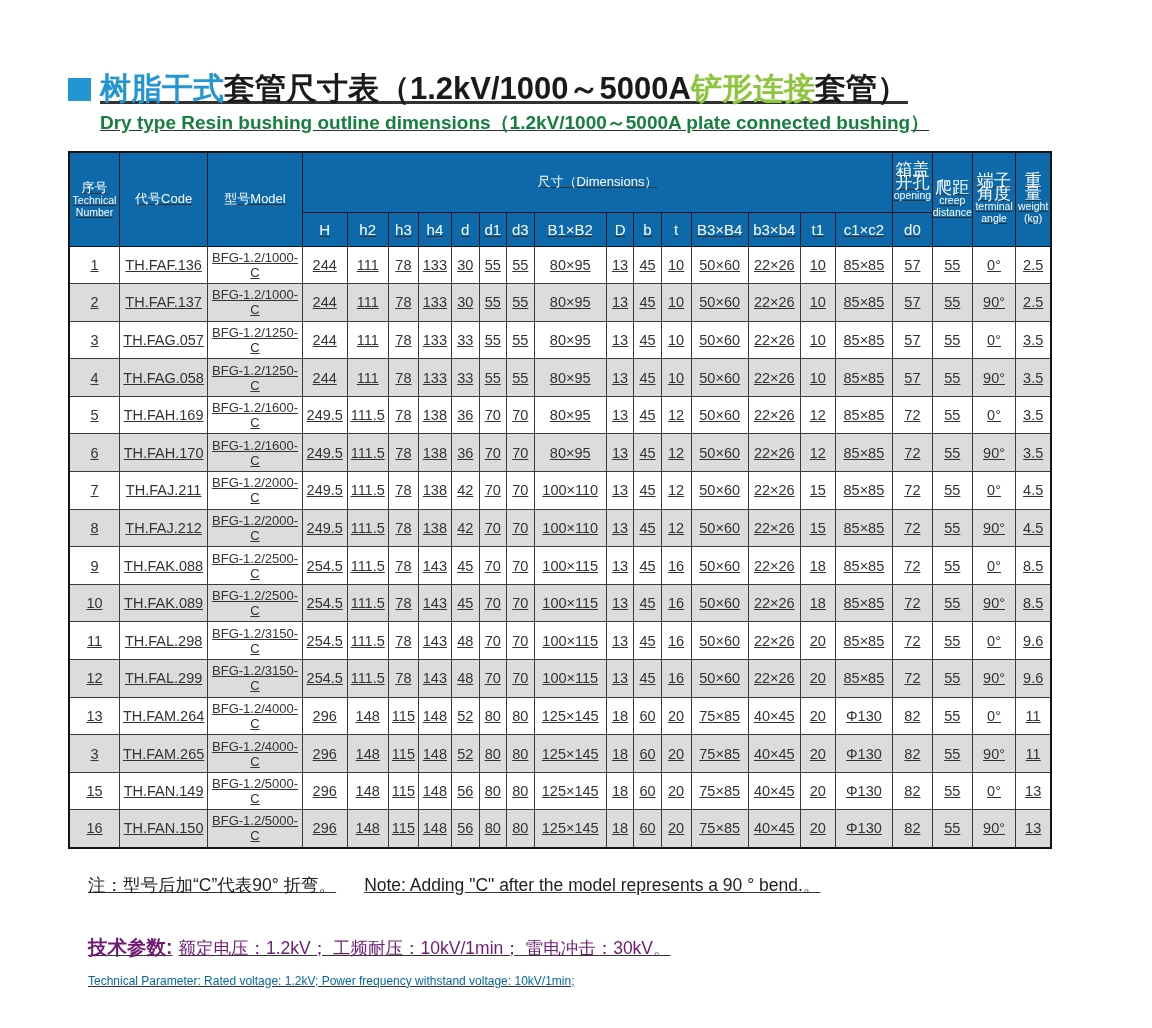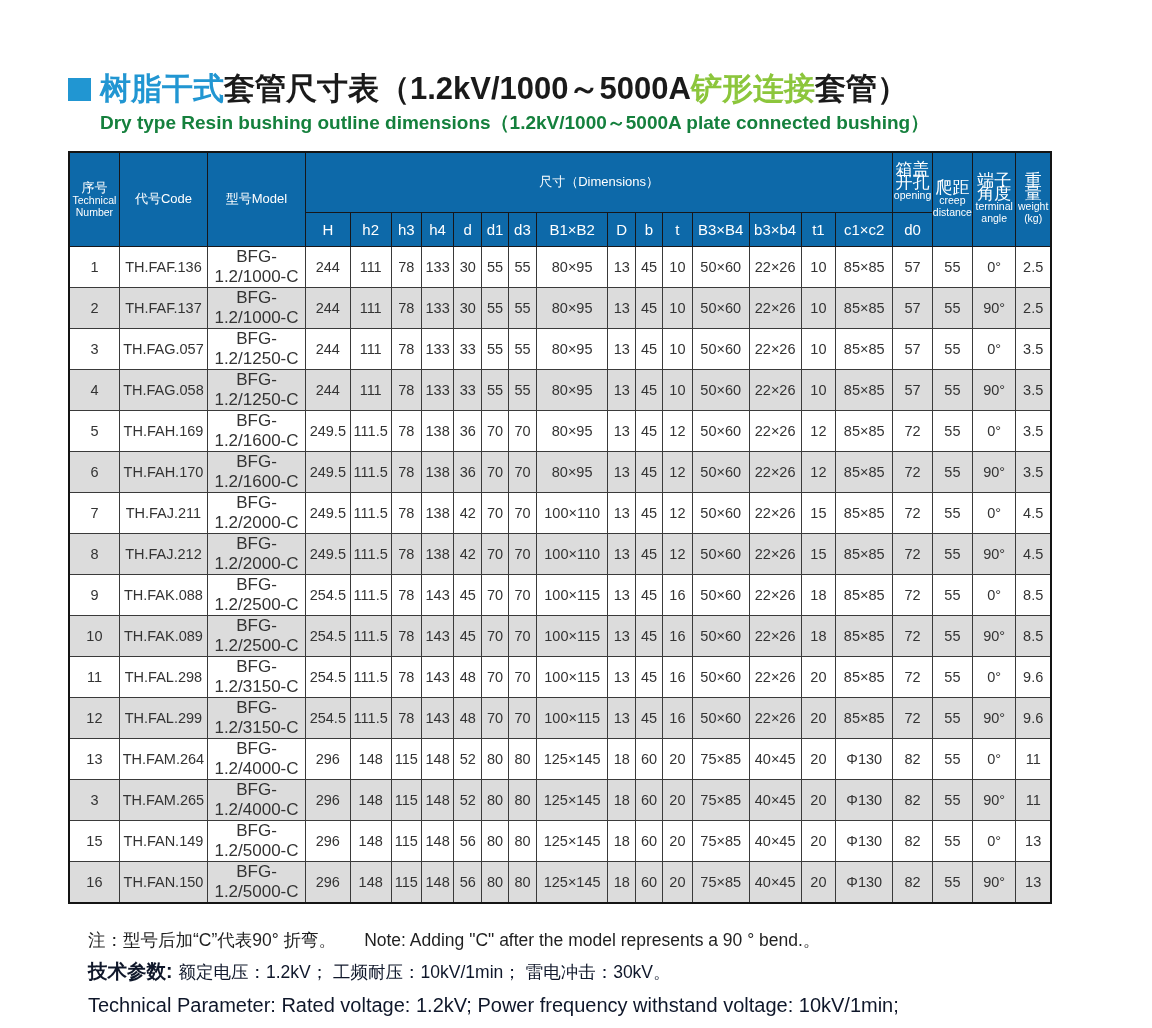--- a/index.html
+++ b/index.html
@@ -3,21 +3,21 @@
 <meta charset="utf-8">
 <style>
   * { margin: 0; padding: 0; box-sizing: border-box; }
   html, body { background: #ffffff; }
   body {
     width: 1152px; height: 1028px;
     font-family: "Liberation Sans", sans-serif;
     color: #323232;
     overflow: hidden;
   }
-  .page { padding: 70px 8px 0 68px; width: 1060px; }
+  .page { padding: 70px 8px 0 68px; width: 1060px; text-decoration: underline; }
 
   
   .title-row { display: flex; align-items: flex-start; }
   .bullet {
     width: 23px; height: 23px; margin-top: 8px; margin-right: 9px;
     background: #2196d2; display: inline-block; flex: 0 0 auto;
   }
   h1.title {
     font-size: 31px; font-weight: bold; line-height: 38px;
     letter-spacing: 0px; white-space: nowrap; color: #1a1a1a;
@@ -47,29 +47,29 @@
   }
   .dim-table thead tr.h-top th { height: 60px; }
   .dim-table thead tr.h-sub th { height: 34px; font-size: 15px; }
   .th-big  { font-size: 13px; }
   .th-small { font-size: 10.5px; line-height: 12px; display: block; }
   .th-zh-small { font-size: 17px; line-height: 13px; display: block; }
   .dim-table tbody td {
     height: 37.6px; font-size: 14.5px; color: #333333; background: #ffffff;
   }
   .dim-table tbody tr.stripe td { background: #dcdcdc; }
-  .dim-table tbody td:nth-child(3) { font-size: 17px; }
+  .dim-table tbody td:nth-child(3) { font-size: 13px; }
 
   
   .notes { margin-top: 24px; margin-left: 20px; }
   .note-line { font-size: 17.5px; color: #1f1f1f; }
   .note-line .note-en { margin-left: 28px; }
-  .tech-line { margin-top: 6px; font-size: 17.5px; color: #0f172a; }
+  .tech-line { margin-top: 37px; font-size: 17.5px; color: #701a75; }
   .tech-label { font-size: 19.5px; font-weight: bold; margin-right: 6px; }
-  .tech-en { margin-top: 8px; font-size: 20px; color: #0f172a; line-height: 25px; }
+  .tech-en { margin-top: 8px; font-size: 12px; color: #0369a1; line-height: 25px; }
 </style>
 </head>
 <body>
 
 <div class="page">
 
   <div class="title-row">
     <span class="bullet"></span>
     <div>
       <h1 class="title"><span class="t-blue">树脂干式</span><span>套管尺寸表（1.2kV/1000～5000A</span><span class="t-green">铲形连接</span><span>套管）</span></h1>

